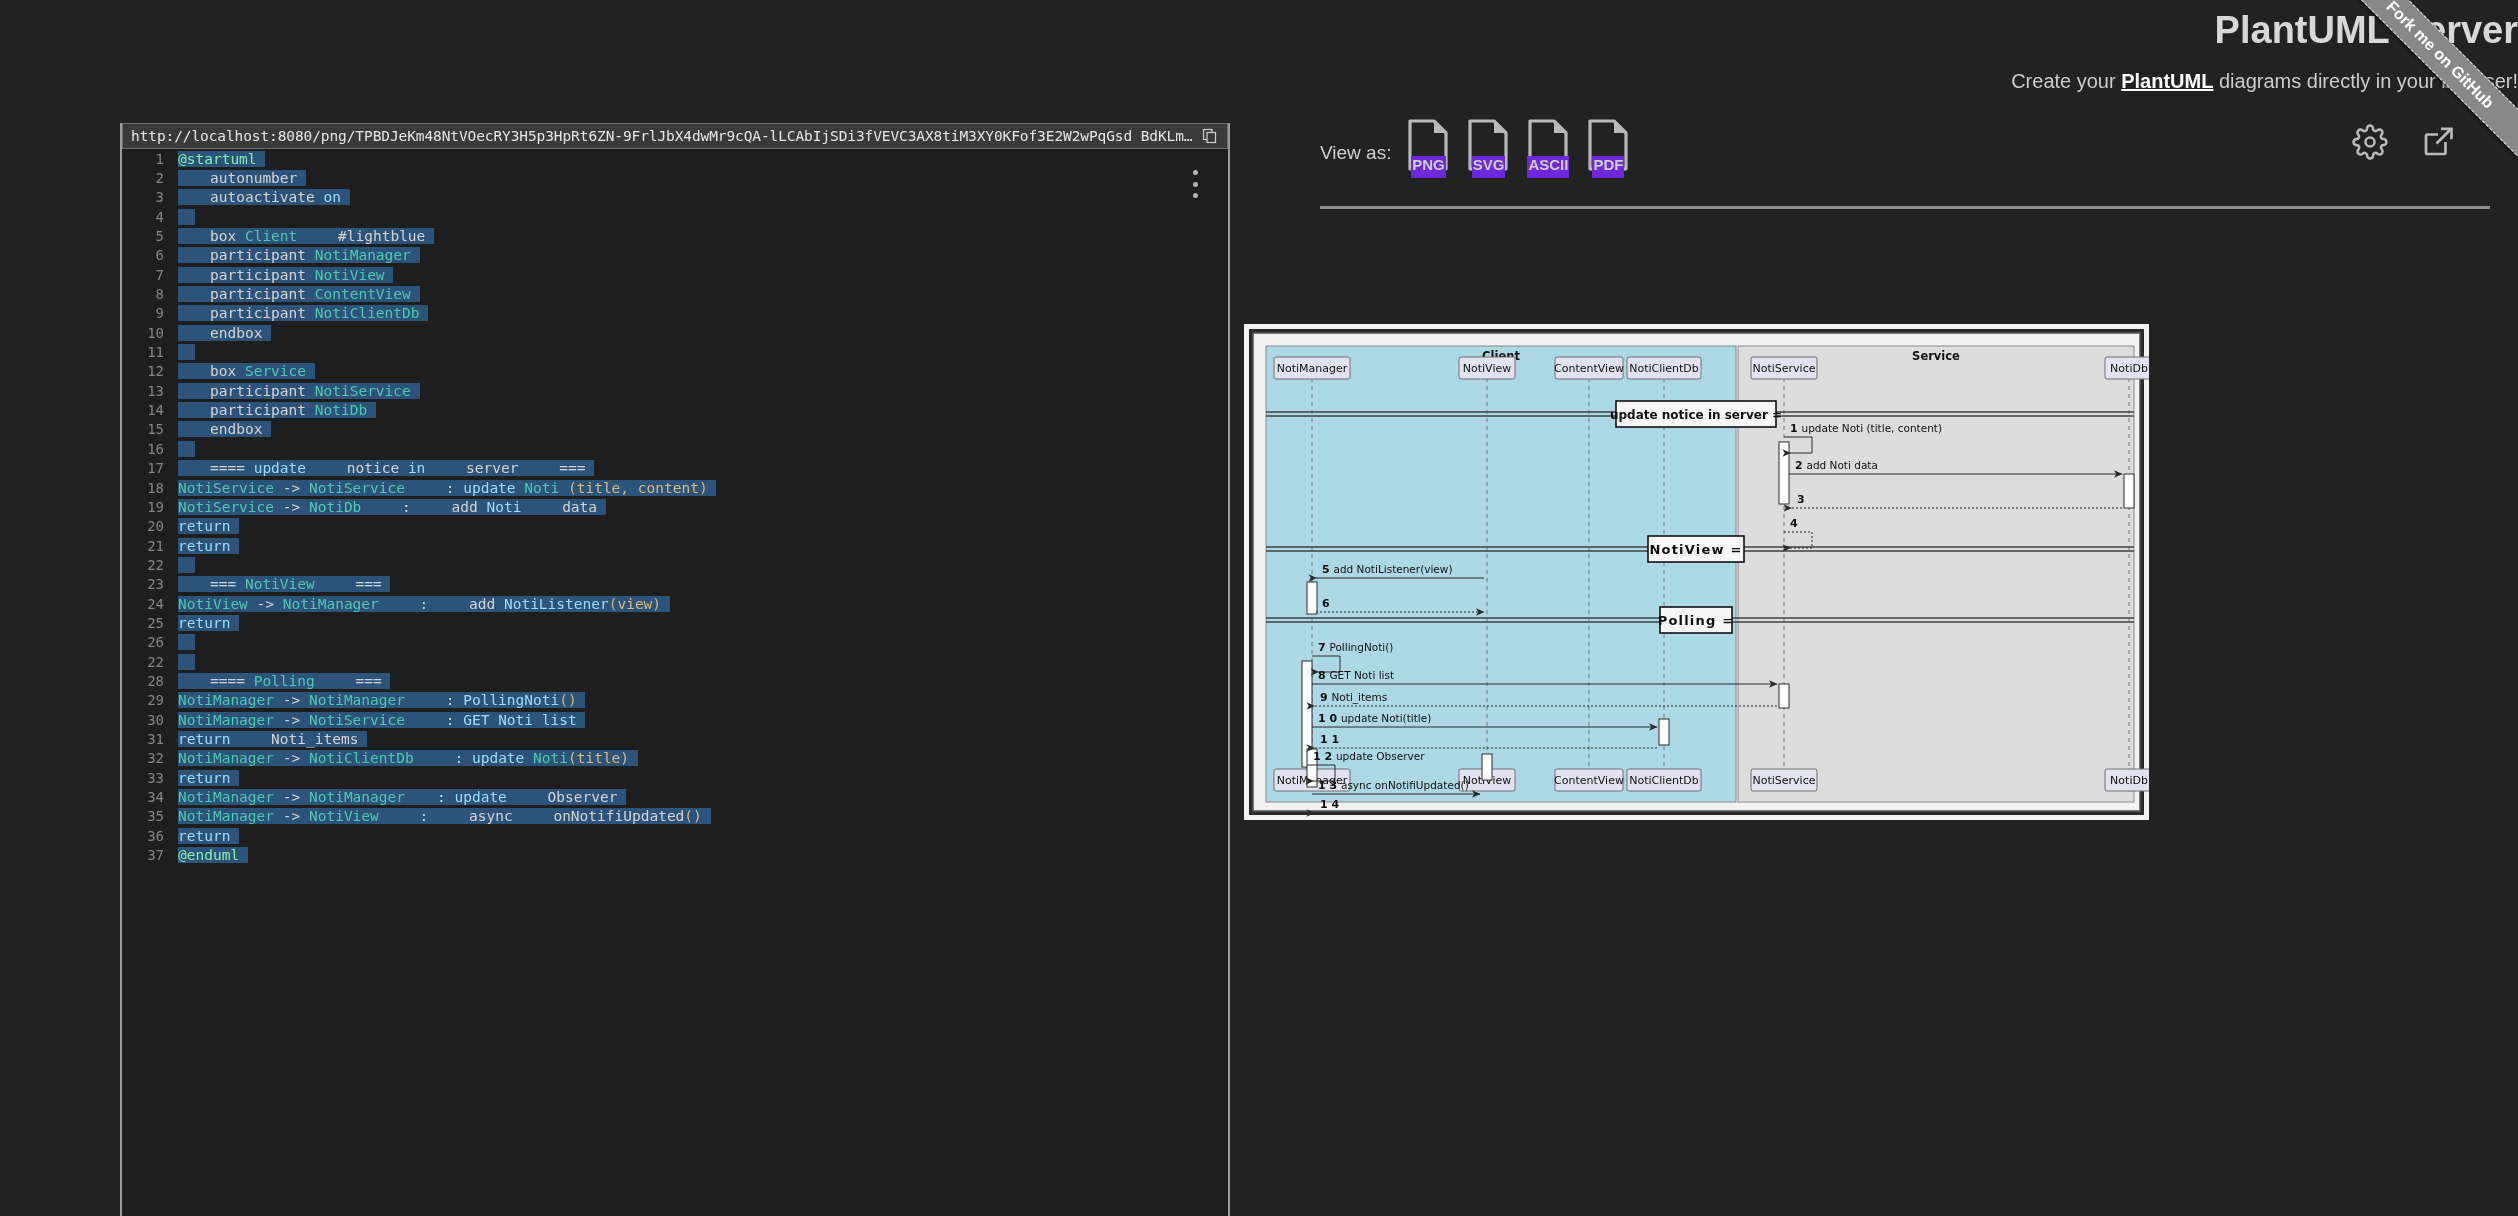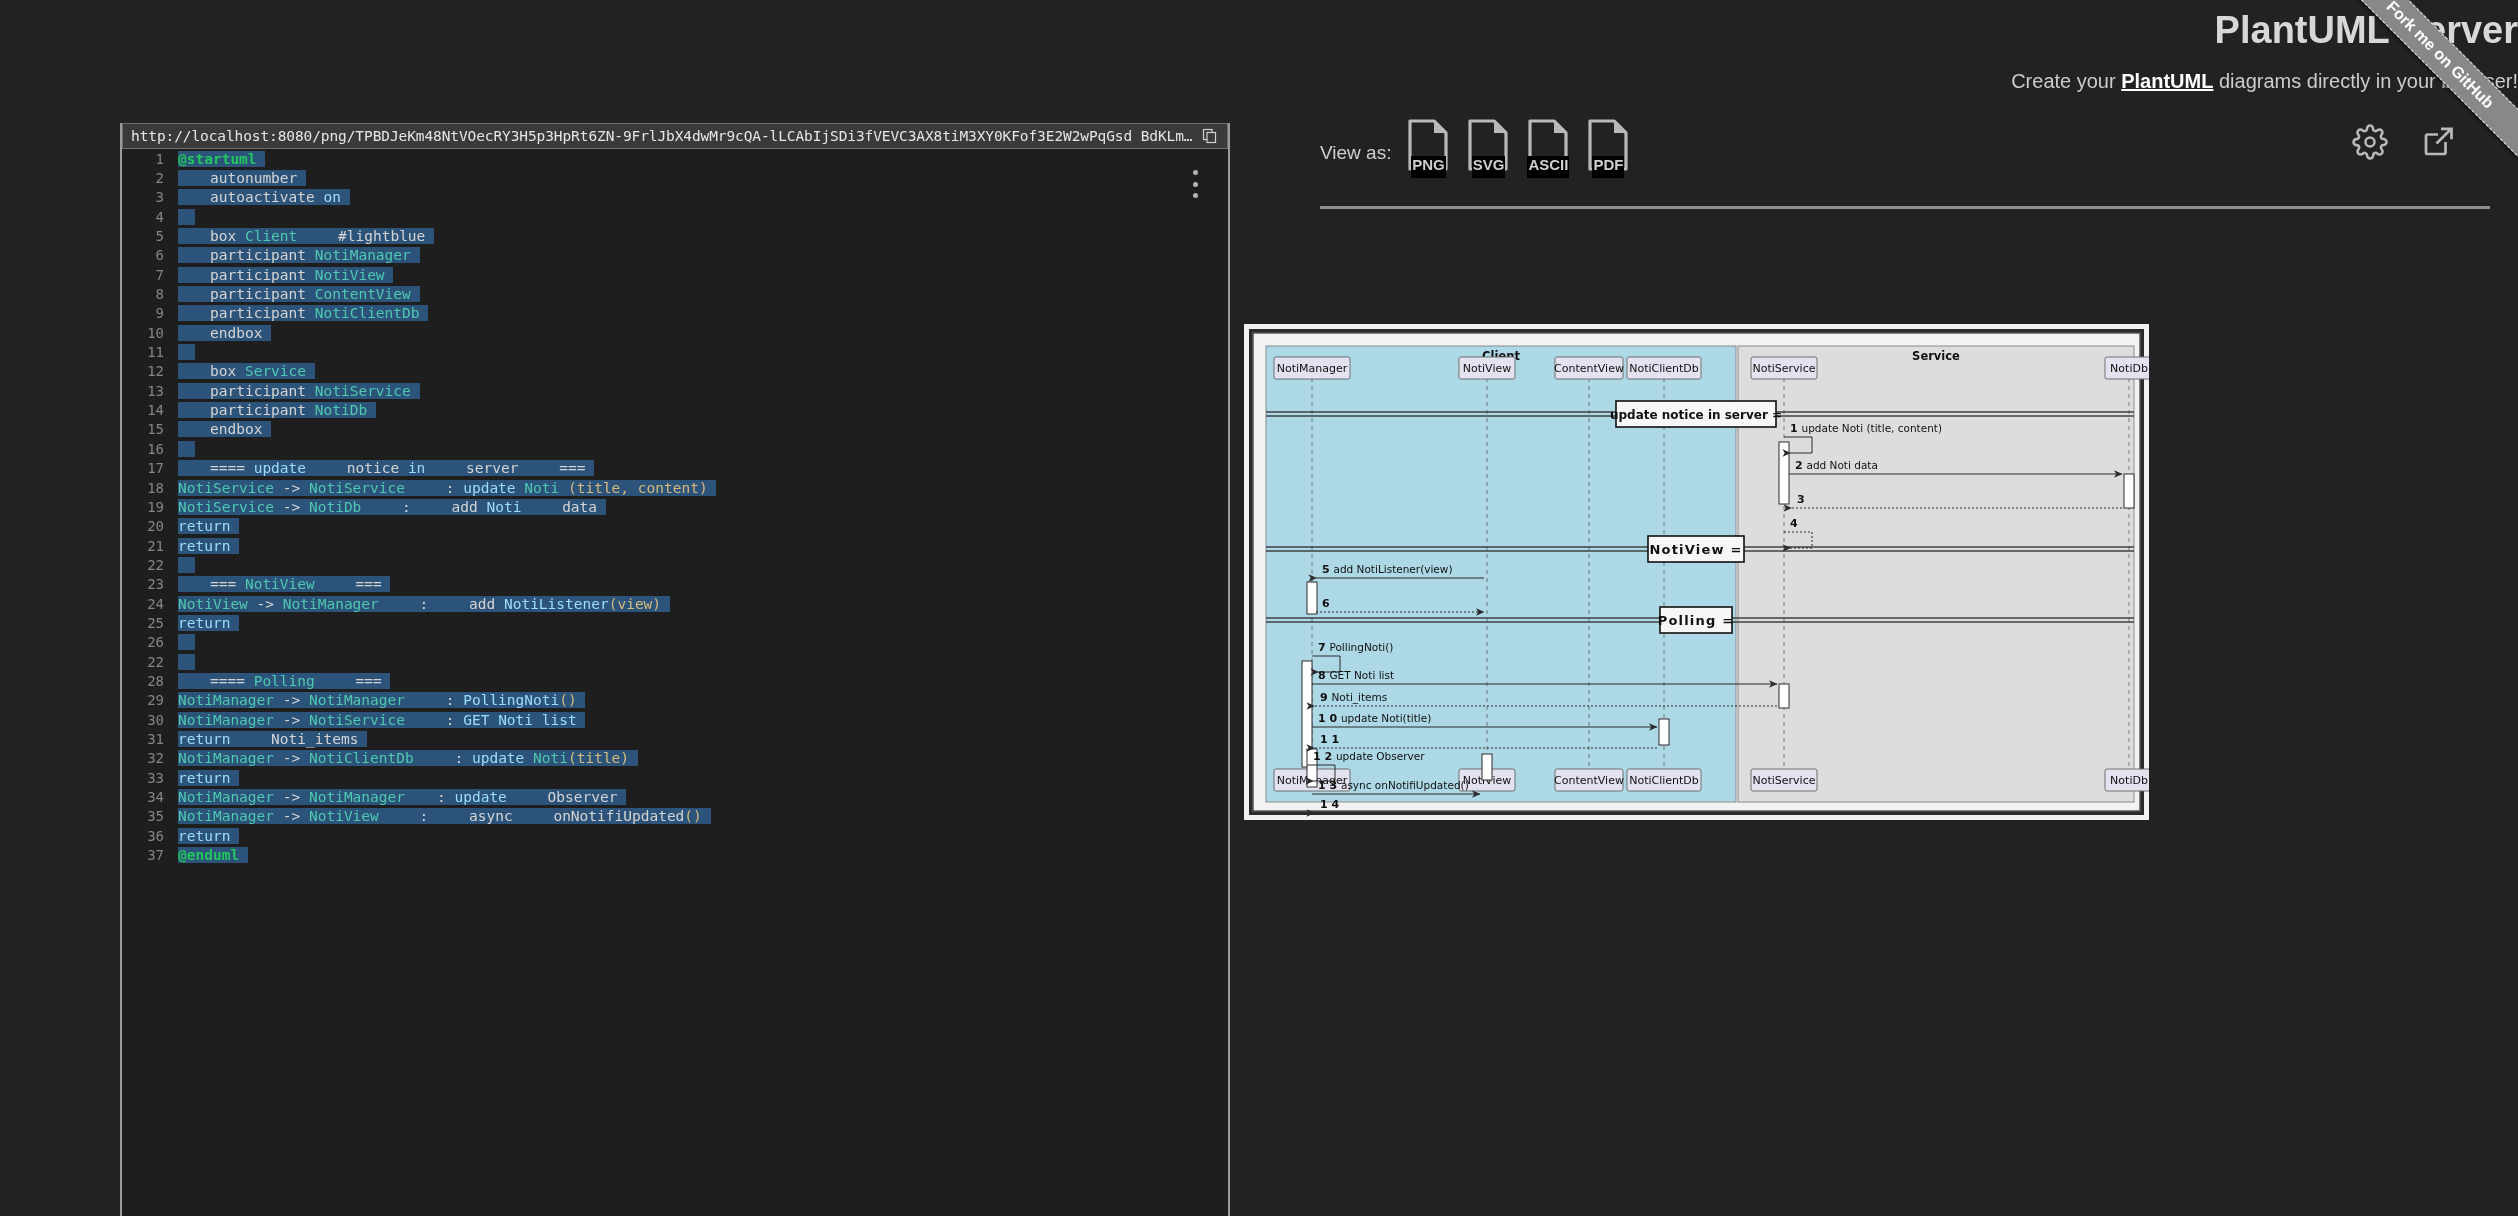--- a/index.html
+++ b/index.html
@@ -88,21 +88,21 @@
     width: 56px; flex: 0 0 56px; text-align: right; padding-right: 14px;
     color: #858585; font-family: "DejaVu Sans Mono", monospace; font-size: 14px;
     user-select: none;
   }
   .code-text {
     font-family: "DejaVu Sans Mono", monospace; font-size: 14.5px;
     color: #d4d4d4; white-space: pre; letter-spacing: 0px;
   }
   .code-text > span { background: #2c5379; }
   .sel-pad { background: #2c5379; }
-  .tk-tag     { color: #22c55e; font-weight: bold; }
+  .tk-tag     { color: #86efac; }
   .tk-type    { color: #4ec9b0; }
   .tk-plain   { color: #d4d4d4; padding-left: 32px; }
   .tk-blue    { color: #9cdcfe; }
   .tk-paren   { color: #d7ba7d; }
   .tk-arrow   { color: #d4d4d4; }
 
   
   #preview-panel { position: absolute; left: 1240px; top: 0; right: 0; bottom: 0; }
   #viewas-row {
     position: absolute; left: 80px; top: 8px;
@@ -112,21 +112,21 @@
   .format-btn {
     position: relative; width: 54px; height: 62px; cursor: pointer;
     display: flex; align-items: flex-end; justify-content: center;
   }
   .format-btn .doc {
     position: absolute; left: 6px; top: 2px; width: 42px; height: 54px;
   }
   .format-btn .lbl {
     position: relative; z-index: 2; color: #cfcfcf;
     font-size: 15px; font-weight: bold; padding-bottom: 5px;
-    background: #000000; padding-left: 1px; padding-right: 1px;
+    background: #6d28d9; padding-left: 1px; padding-right: 1px;
   }
   #toolbar-right {
     position: absolute; right: 62px; top: 16px;
     display: flex; align-items: center; gap: 32px;
   }
   .tool-icon { width: 36px; height: 36px; cursor: pointer; }
   #toolbar-divider {
     position: absolute; left: 80px; right: 28px; top: 98px;
     height: 3px; background: #8f8f8f;
   }

